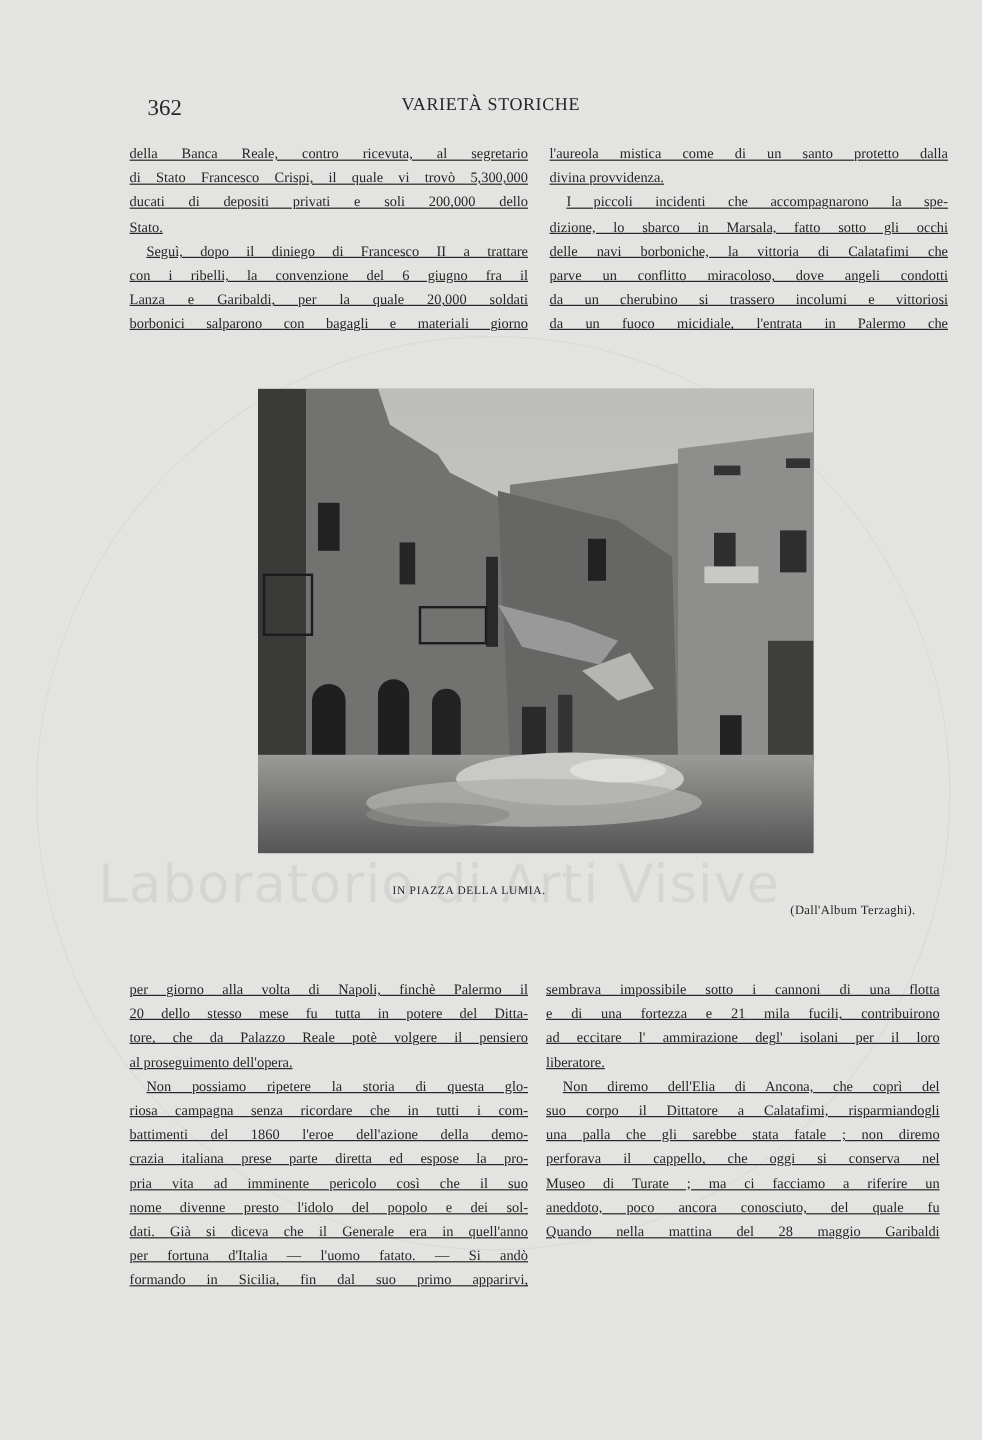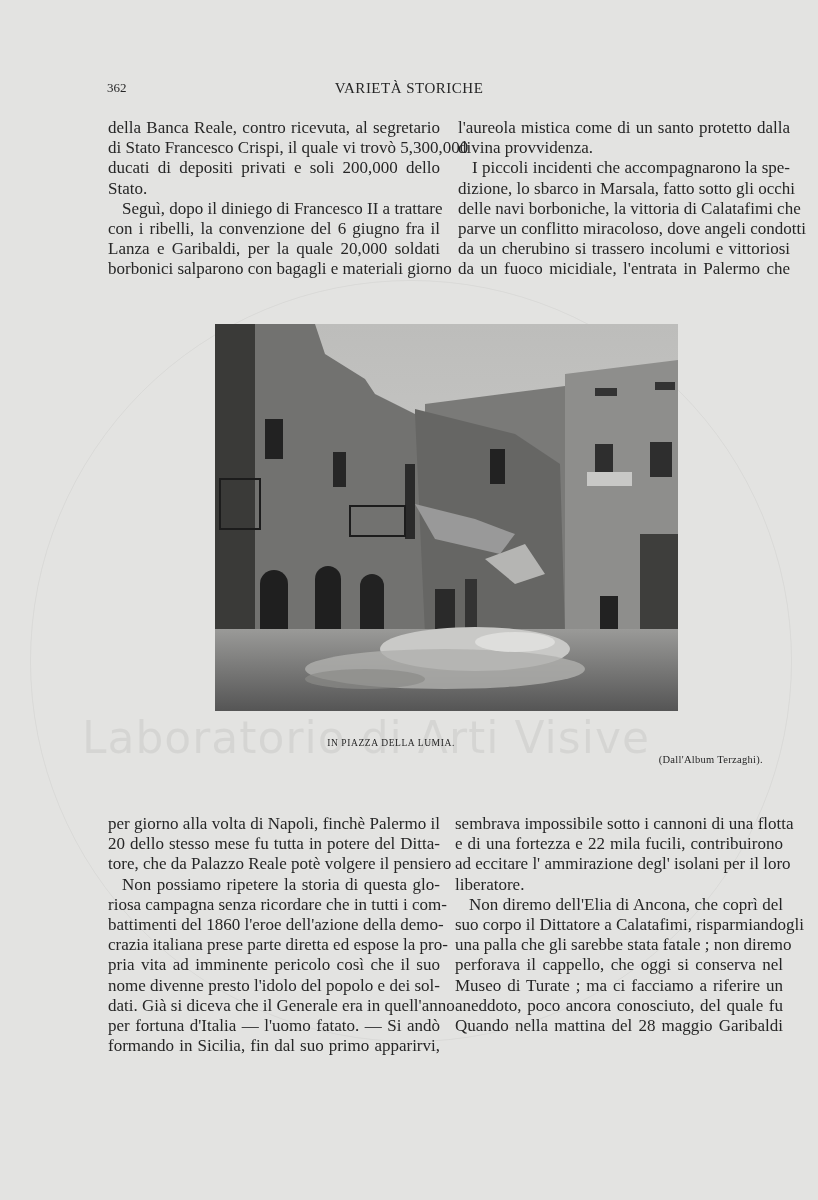--- a/index.html
+++ b/index.html
@@ -20,27 +20,28 @@
   .wm-line1, .wm-line2 {
     position: absolute; left: 0; width: 732px; text-align: center;
     font-family: "DejaVu Sans", "Liberation Sans", sans-serif;
     color: rgba(0,0,0,0.06); font-size: 44px; white-space: nowrap;
     letter-spacing: 1px;
   }
   .wm-line1 { top: 712px; }
   .wm-line2 { top: 770px; }
 
   
-  .page-num { position: absolute; left: 107px; top: 80px; font-size: 13px; }
+  .page-num { position: absolute; left: 123px; top: 80px; font-size: 19px; }
   .running-head { position: absolute; left: 0; width: 818px; top: 80px; text-align: center; font-size: 15px; letter-spacing: 0.5px; }
 
   .col {
     position: absolute; width: 332px;
-    font-size: 17px; line-height: 20.2px;
+    font-size: 12px; line-height: 20.2px;
     text-align: justify;
+    text-decoration: underline;
   }
   .col .line { display: block; text-align: justify; text-align-last: justify; white-space: nowrap; }
   .col .line.last { text-align-last: left; }
   .col .indent { padding-left: 14px; }
 
   .col-tl { left: 108px; top: 118px; }
   .col-tr { left: 458px; top: 118px; }
   .col-bl { left: 108px; top: 814px; }
   .col-br { left: 455px; top: 814px; width: 328px; }
 
@@ -137,33 +138,34 @@
     </svg>
   </div>
 
   <div class="caption">IN PIAZZA DELLA LUMIA.</div>
   <div class="credit">(Dall'Album Terzaghi).</div>
 
   <div class="col col-bl">
       <span class="line">per giorno alla volta di Napoli, finchè Palermo il</span>
       <span class="line">20 dello stesso mese fu tutta in potere del Ditta-</span>
       <span class="line">tore, che da Palazzo Reale potè volgere il pensiero</span>
+      <span class="line last">al proseguimento dell'opera.</span>
       <span class="line indent">Non possiamo ripetere la storia di questa glo-</span>
       <span class="line">riosa campagna senza ricordare che in tutti i com-</span>
       <span class="line">battimenti del 1860 l'eroe dell'azione della demo-</span>
       <span class="line">crazia italiana prese parte diretta ed espose la pro-</span>
       <span class="line">pria vita ad imminente pericolo così che il suo</span>
       <span class="line">nome divenne presto l'idolo del popolo e dei sol-</span>
       <span class="line">dati. Già si diceva che il Generale era in quell'anno</span>
       <span class="line">per fortuna d'Italia — l'uomo fatato. — Si andò</span>
       <span class="line">formando in Sicilia, fin dal suo primo apparirvi,</span>
     </div>
   <div class="col col-br">
       <span class="line">sembrava impossibile sotto i cannoni di una flotta</span>
-      <span class="line">e di una fortezza e 22 mila fucili, contribuirono</span>
+      <span class="line">e di una fortezza e 21 mila fucili, contribuirono</span>
       <span class="line">ad eccitare l' ammirazione degl' isolani per il loro</span>
       <span class="line last">liberatore.</span>
       <span class="line indent">Non diremo dell'Elia di Ancona, che coprì del</span>
       <span class="line">suo corpo il Dittatore a Calatafimi, risparmiandogli</span>
       <span class="line">una palla che gli sarebbe stata fatale ; non diremo</span>
       <span class="line">perforava il cappello, che oggi si conserva nel</span>
       <span class="line">Museo di Turate ; ma ci facciamo a riferire un</span>
       <span class="line">aneddoto, poco ancora conosciuto, del quale fu</span>
       <span class="line">Quando nella mattina del 28 maggio Garibaldi</span>
     </div>

